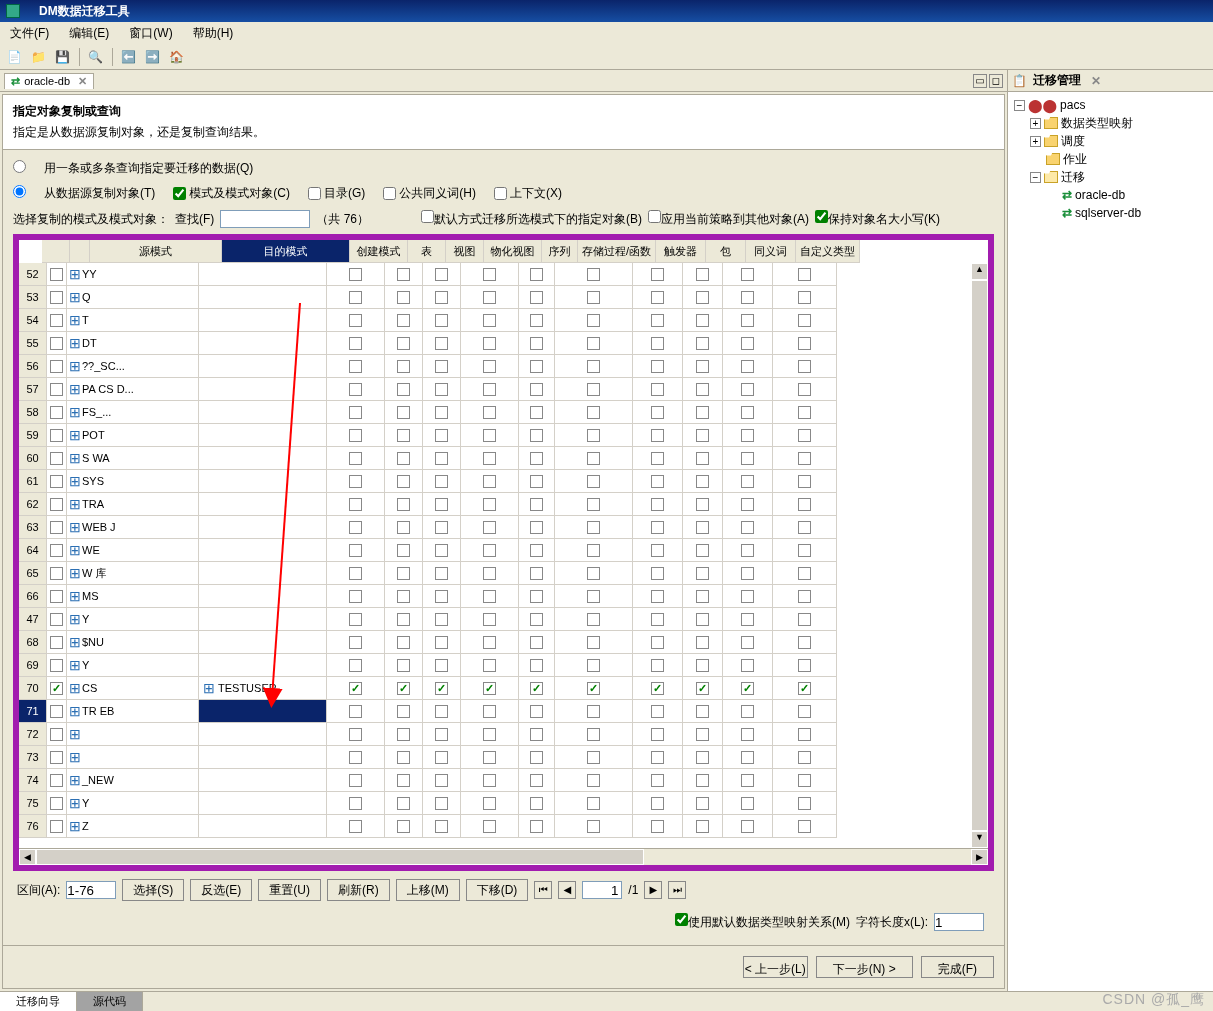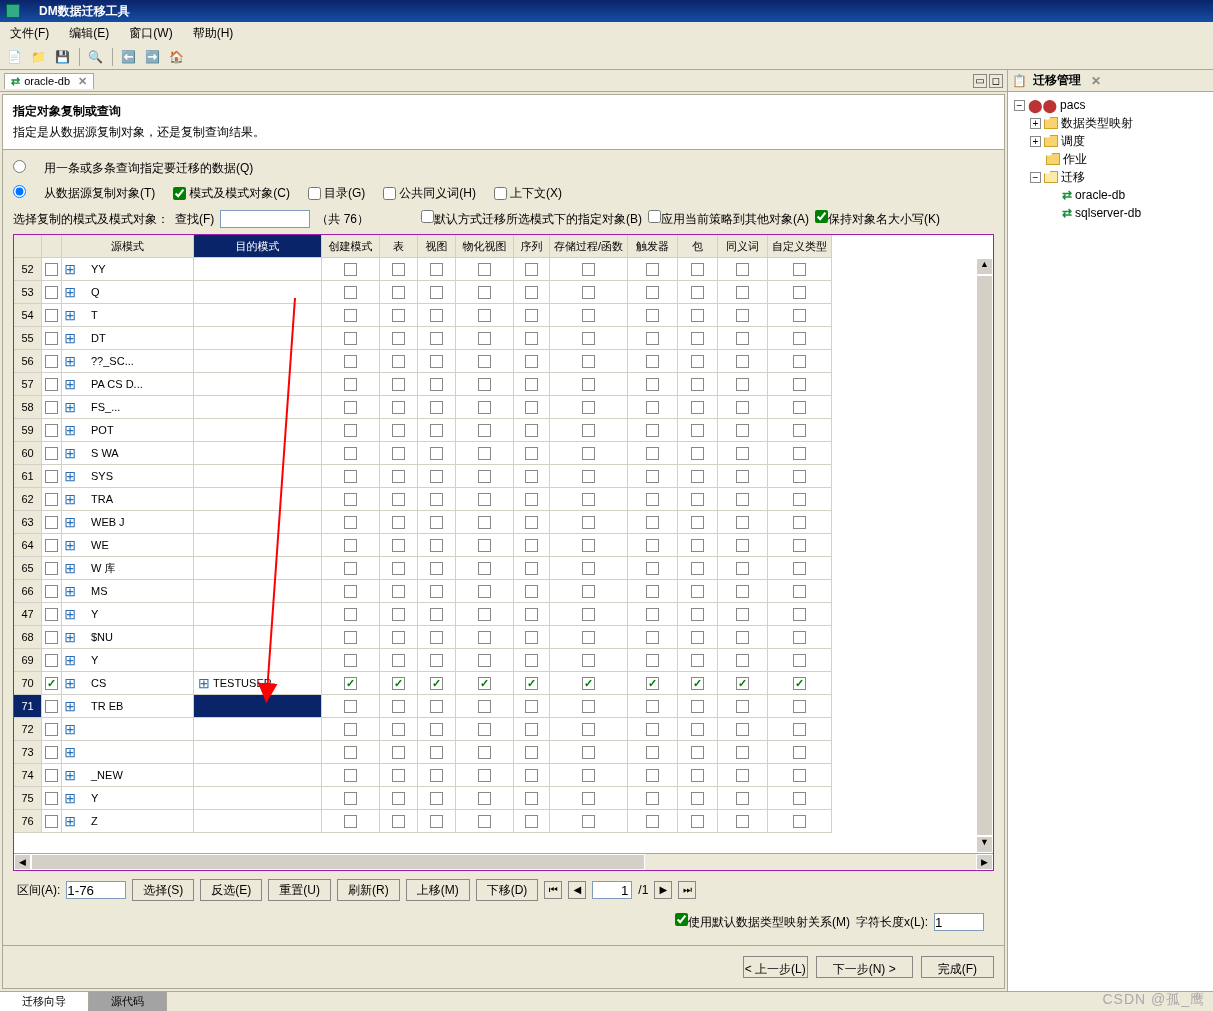--- a/index.html
+++ b/index.html
@@ -20,26 +20,26 @@
 .pane-tab-right { margin-left:auto; display:flex; gap:2px;}
 .pane-tab-right .sqbtn {width:14px;height:14px;border:1px solid #888;background:#ece9d8;font-size:10px;line-height:12px;text-align:center;}
 .wizard-area { flex:1; background:#ece9d8; display:flex; flex-direction:column; margin:2px; border:1px solid #aca899;}
 .wizard-header { background:#fff; padding:8px 10px; border-bottom:1px solid #aca899;}
 .wizard-header h3 { font-size:12px; font-weight:bold; margin-bottom:4px;}
 .wizard-body { flex:1; padding:10px; display:flex; flex-direction:column; overflow:hidden;}
 .radio-row, .cb-row { display:flex; align-items:flex-start; gap:18px; margin-bottom:8px; font-size:12px;}
 .cb-row label { display:flex; align-items:center; gap:3px;}
 .filter-row { display:flex; align-items:center; gap:6px; margin-bottom:6px; flex-wrap:wrap;}
 .filter-row input[type=text]{ width:90px; height:18px; border:1px solid #7f9db9;}
-.grid-wrap { flex:1; border:1px solid #a21caf; background:#fff; overflow:hidden; position:relative;}
+.grid-wrap { flex:1; border:6px solid #a21caf; background:#fff; overflow:hidden; position:relative;padding-left:23px;}
 .grid { display:grid; grid-template-columns: 28px 20px 132px 128px 58px 38px 38px 58px 36px 78px 50px 40px 50px 64px; font-size:11px;}
 .cell { border-right:1px solid #d4d0c8; border-bottom:1px solid #d4d0c8; height:23px; display:flex; align-items:center; justify-content:center; overflow:hidden; white-space:nowrap;}
 .hdr { background:#ece9d8; font-weight:normal; position:sticky; top:0;}
 .rownum { background:#ece9d8; justify-content:center;}
-.src-cell { justify-content:flex-start; padding-left:2px; gap:15px;text-align:center;}
+.src-cell { justify-content:flex-start; padding-left:2px; gap:1px;}
 .schema-icon { width:12px; height:12px; display:inline-block;}
 .schema-icon::before{content:"⊞"; color:#2b6fb3; font-size:14px; line-height:12px;}
 .dest-sel { background:#0a246a; color:#fff; width:100%; height:100%; display:flex; align-items:center; padding-left:4px; gap:3px;}
 .rownum-sel { background:#0a246a; color:#fff;}
 .cb { width:13px; height:13px; border:1px solid #888; background:#fff; display:inline-block;}
 .cb.chk::after { content:"✓"; color:#008000; font-weight:bold; font-size:11px; display:block; line-height:11px; text-align:center;}
 input[type=checkbox]{ width:13px; height:13px; accent-color:#008000;}
 .hscroll { height:17px; background:#ece9d8; border-top:1px solid #aca899; display:flex;}
 .hscroll .track { flex:1; background:#ece9d8; position:relative;}
 .hscroll .thumb { position:absolute; left:0; width:65%; height:100%; background:#d4d0c8; border:1px solid #fff;}
@@ -47,33 +47,33 @@
 .vscroll {position:absolute; right:0; top:23px; bottom:17px; width:17px; background:#d4d0c8; display:flex; flex-direction:column;}
 .vscroll .arr{height:17px;background:#d4d0c8;border:1px solid #fff;text-align:center;font-size:9px;}
 .vscroll .thumb{flex:1;background:#d4d0c8;border:1px solid #fff;}
 .bottom-controls { padding:8px 4px; display:flex; align-items:center; gap:6px; flex-wrap:wrap;}
 .btn-std { background:#ece9d8; border:1px solid #888; padding:2px 10px; height:22px; font-size:12px; cursor:default;}
 .nav-btn { width:18px; height:18px; background:#ece9d8; border:1px solid #888; font-size:10px; text-align:center; line-height:16px;}
 .page-input { width:40px; height:18px; text-align:right; border:1px solid #7f9db9; padding-right:3px;}
 .map-row {display:flex; justify-content:flex-end; align-items:center; gap:6px; padding:4px 10px;}
 .wizard-footer { padding:10px; display:flex; justify-content:flex-end; gap:8px; border-top:1px solid #aca899;}
 .bottom-tabs { height:20px; background:#ece9d8; border-top:1px solid #aca899; display:flex;}
-.bottom-tabs .tab{ padding:2px 22px; border-right:1px solid #aca899; font-size:11px; background:#fff;}
+.bottom-tabs .tab{ padding:2px 16px; border-right:1px solid #aca899; font-size:11px; background:#fff;}
 .bottom-tabs .tab.inactive{background:#a3a3a3;}
 .tree { padding:4px; font-size:12px; background:#fff; flex:1; overflow:auto;}
 .tree-node { display:flex; align-items:center; gap:3px; height:18px; padding-left:2px;}
 .exp { width:11px; height:11px; border:1px solid #888; text-align:center; line-height:9px; font-size:10px; background:#fff;}
 .folder { width:14px; height:12px; background:#f9d36f; border:1px solid #c9a227; clip-path:polygon(0 20%,35% 20%,45% 0,100% 0,100% 100%,0 100%);}
 .folder.open{background:#fde9a8;}
 .db-icon { color:#b33; font-size:13px;}
 .conn-icon::before{content:"⇄"; color:#1a8f3a; font-weight:bold;}
 .grid-body{overflow-y:auto; overflow-x:hidden; position:absolute; top:23px; left:0; right:17px; bottom:17px;}
 .grid-body .grid{grid-auto-rows:23px;}
 .arrow-svg{position:absolute; top:40px; left:233px; pointer-events:none; z-index:5;}
-.small-input{width:60px;height:18px;border:1px solid #7f9db9;}
+.small-input{width:50px;height:18px;border:1px solid #7f9db9;}
 .l-label{white-space:nowrap;}
 .watermark{position:absolute;right:8px;bottom:2px;color:#aaa;font-size:14px;font-family:sans-serif;letter-spacing:1px;}
 </style>
 </head>
 <body>
 
 <div class="titlebar">
   <span class="icon"></span>
   <span>DM数据迁移工具</span>
 </div>

